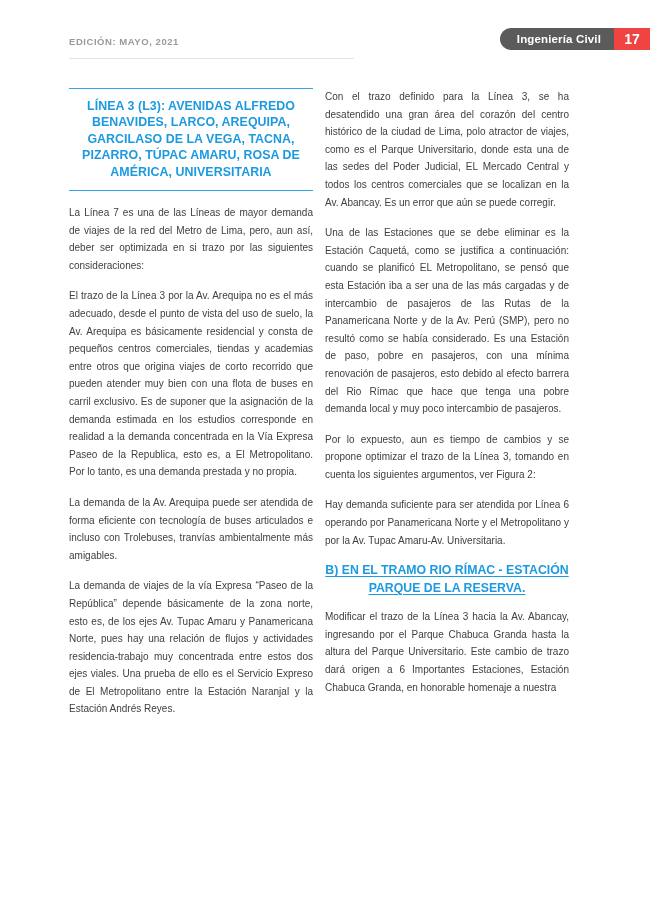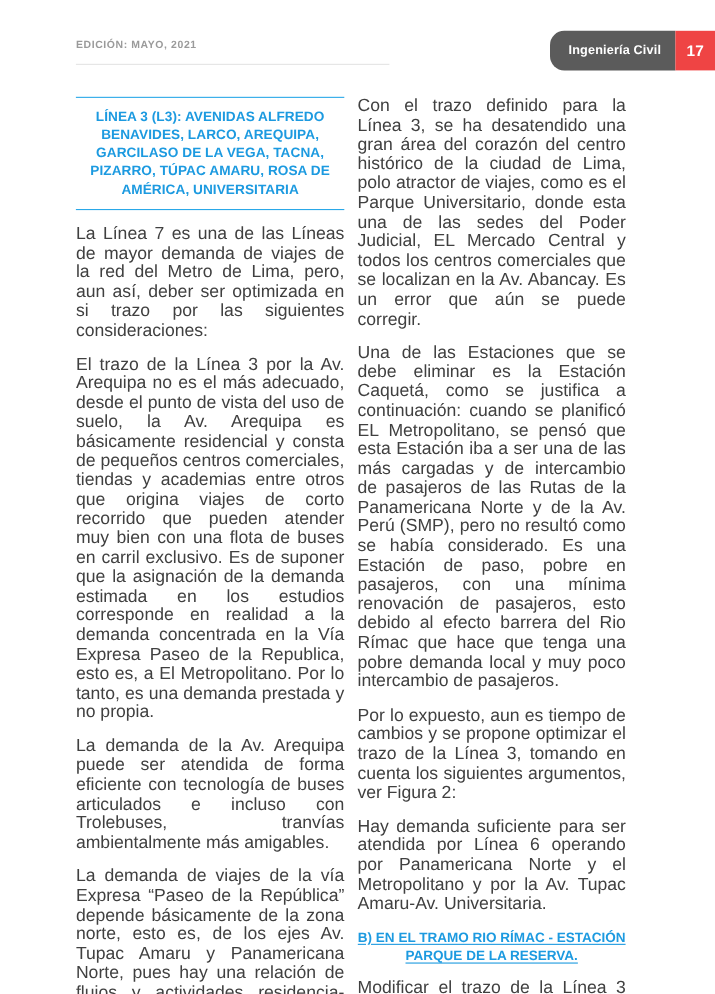--- a/index.html
+++ b/index.html
@@ -47,21 +47,21 @@
     width: 285px;
     height: 1px;
     background: #e4e4e4;
   }
   .header-tag-wrap {
     position: absolute;
     right: 0;
     top: 0;
     display: flex;
     align-items: stretch;
-    height: 36px;
+    height: 22px;
   }
   .magazine-tab {
     background: #5b5b5b;
     color: #ffffff;
     font-size: 11.5px;
     font-weight: 700;
     letter-spacing: 0.15px;
     padding: 0 13px 0 17px;
     display: flex;
     align-items: center;
@@ -106,21 +106,21 @@
     font-weight: 700;
     line-height: 16.4px;
     text-align: center;
     letter-spacing: 0.05px;
     margin: 0;
   }
 
   
   p.body {
     margin: 0 0 13px 0;
-    font-size: 16px;
+    font-size: 10px;
     line-height: 17.6px;
     text-align: justify;
     text-justify: inter-word;
     color: #404040;
     hyphens: manual;
   }
   p.body:last-child {
     margin-bottom: 0;
   }
 

